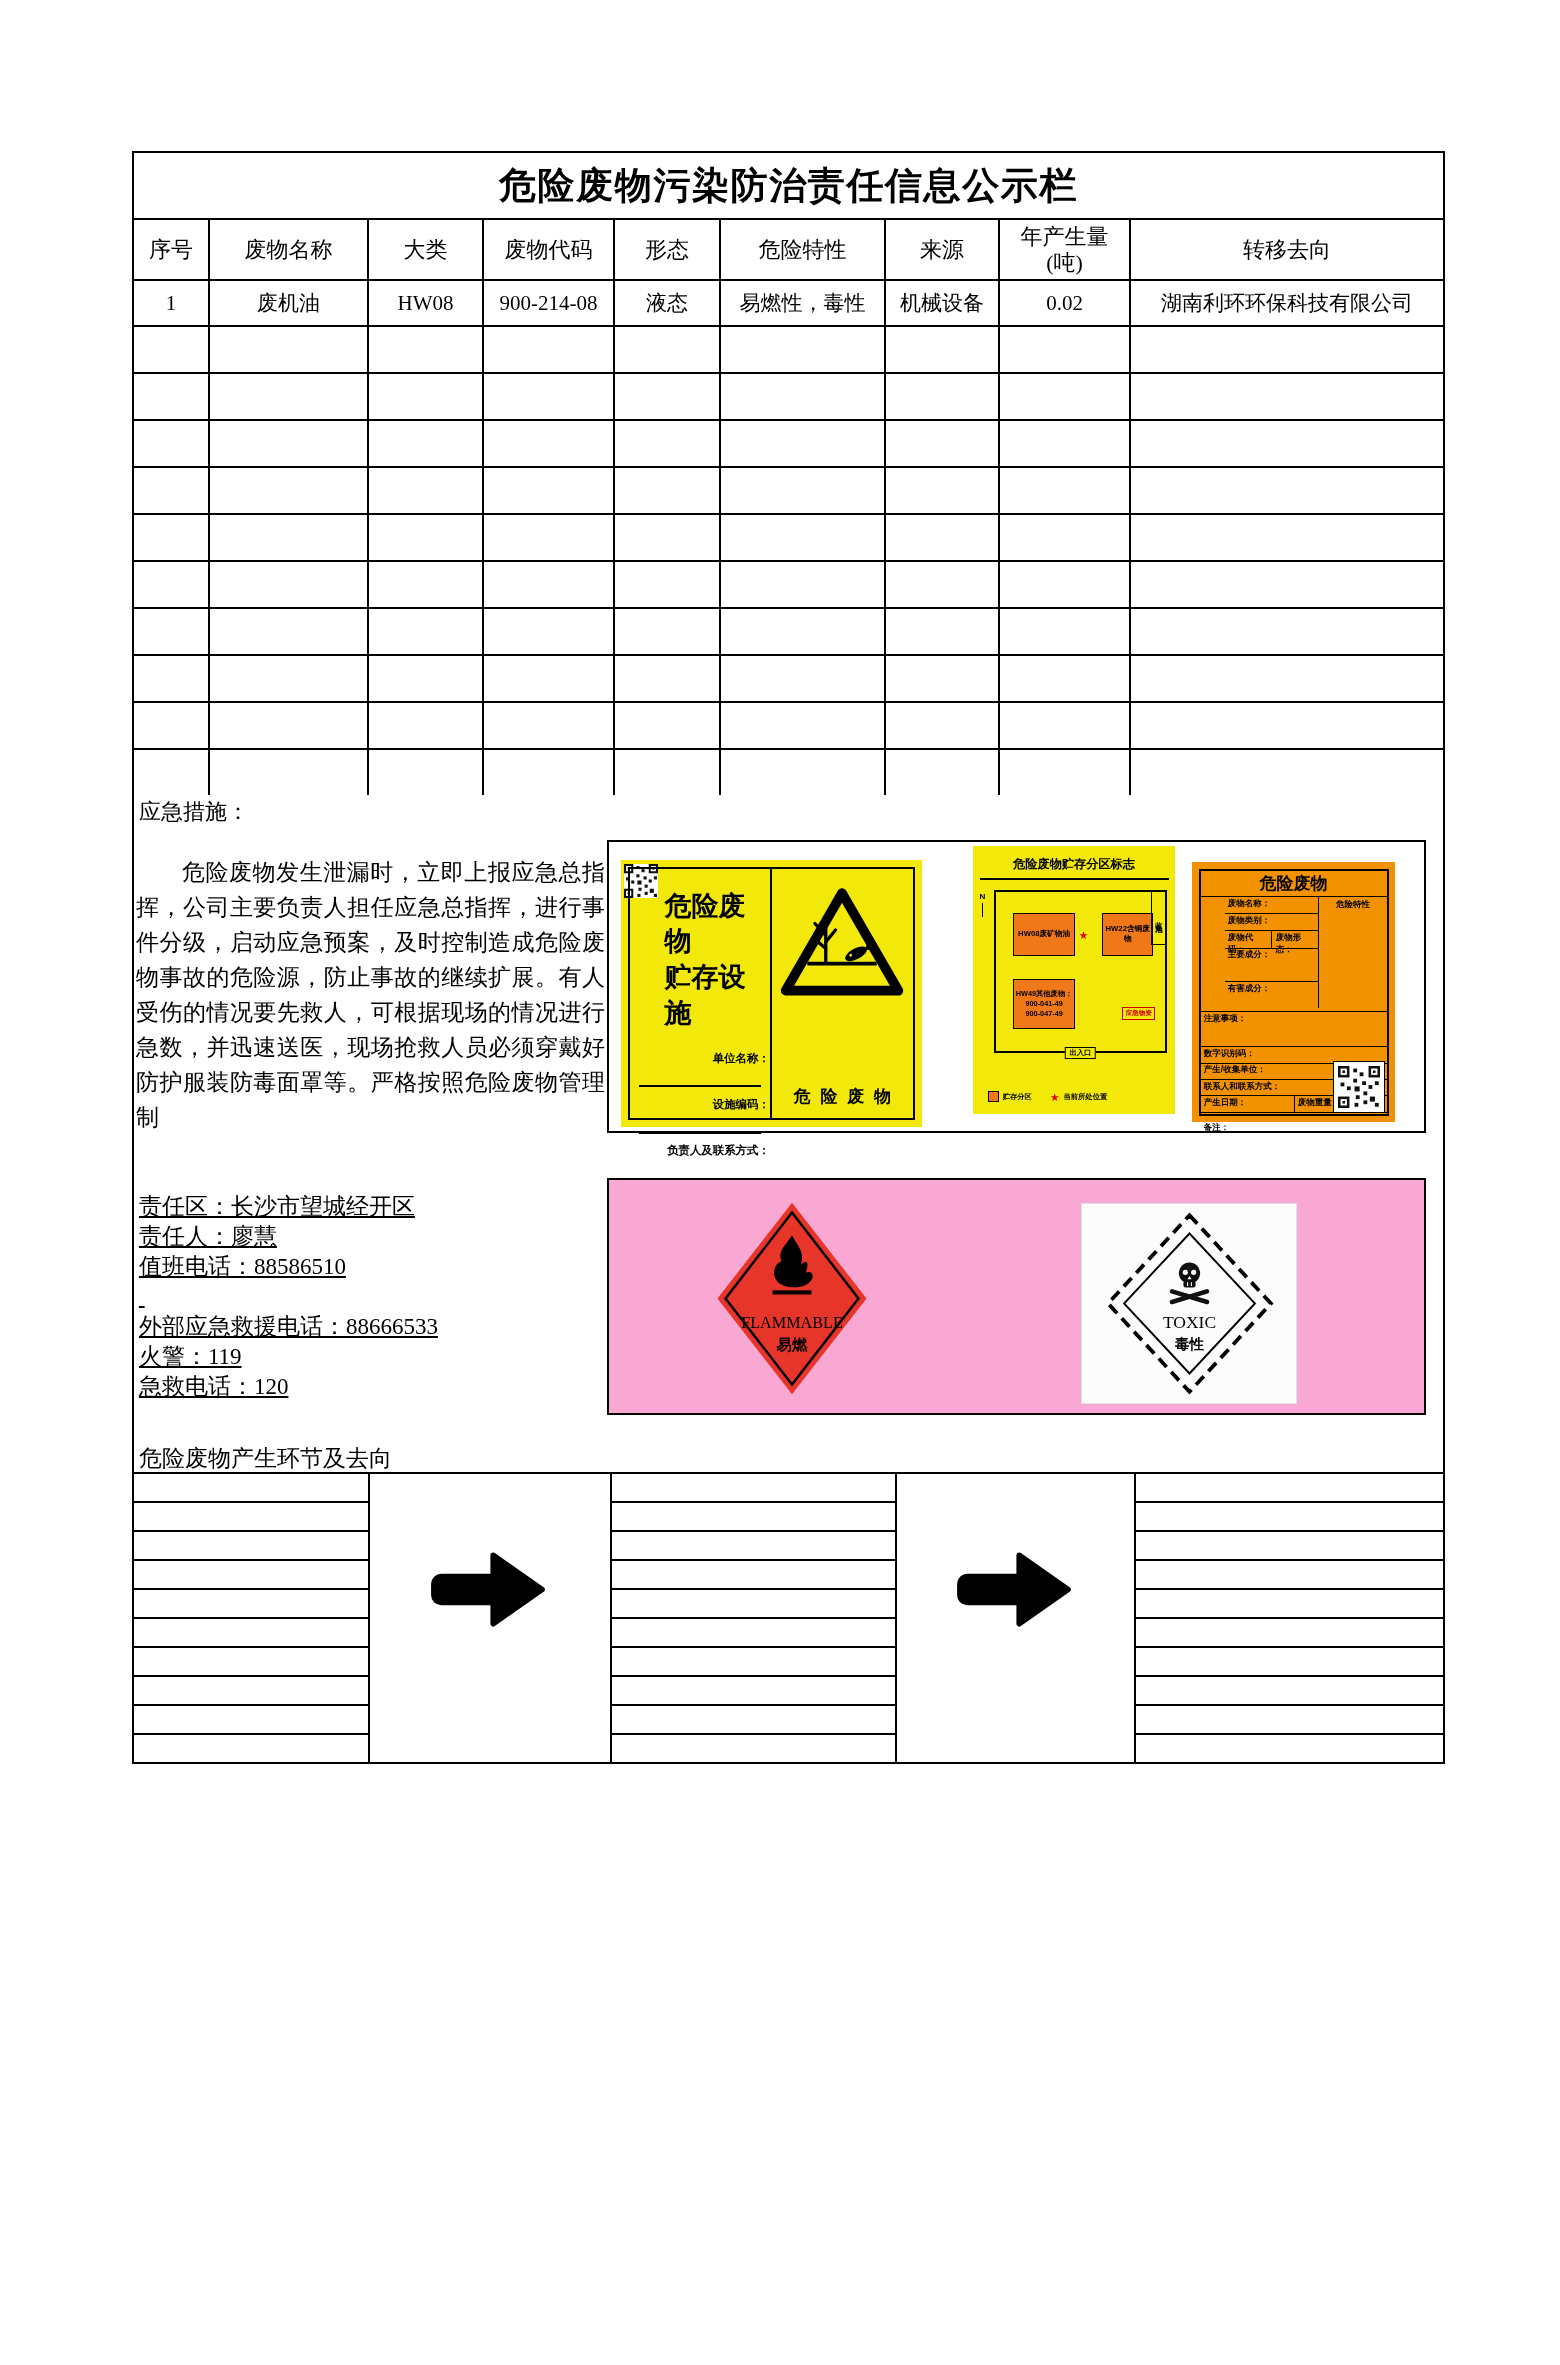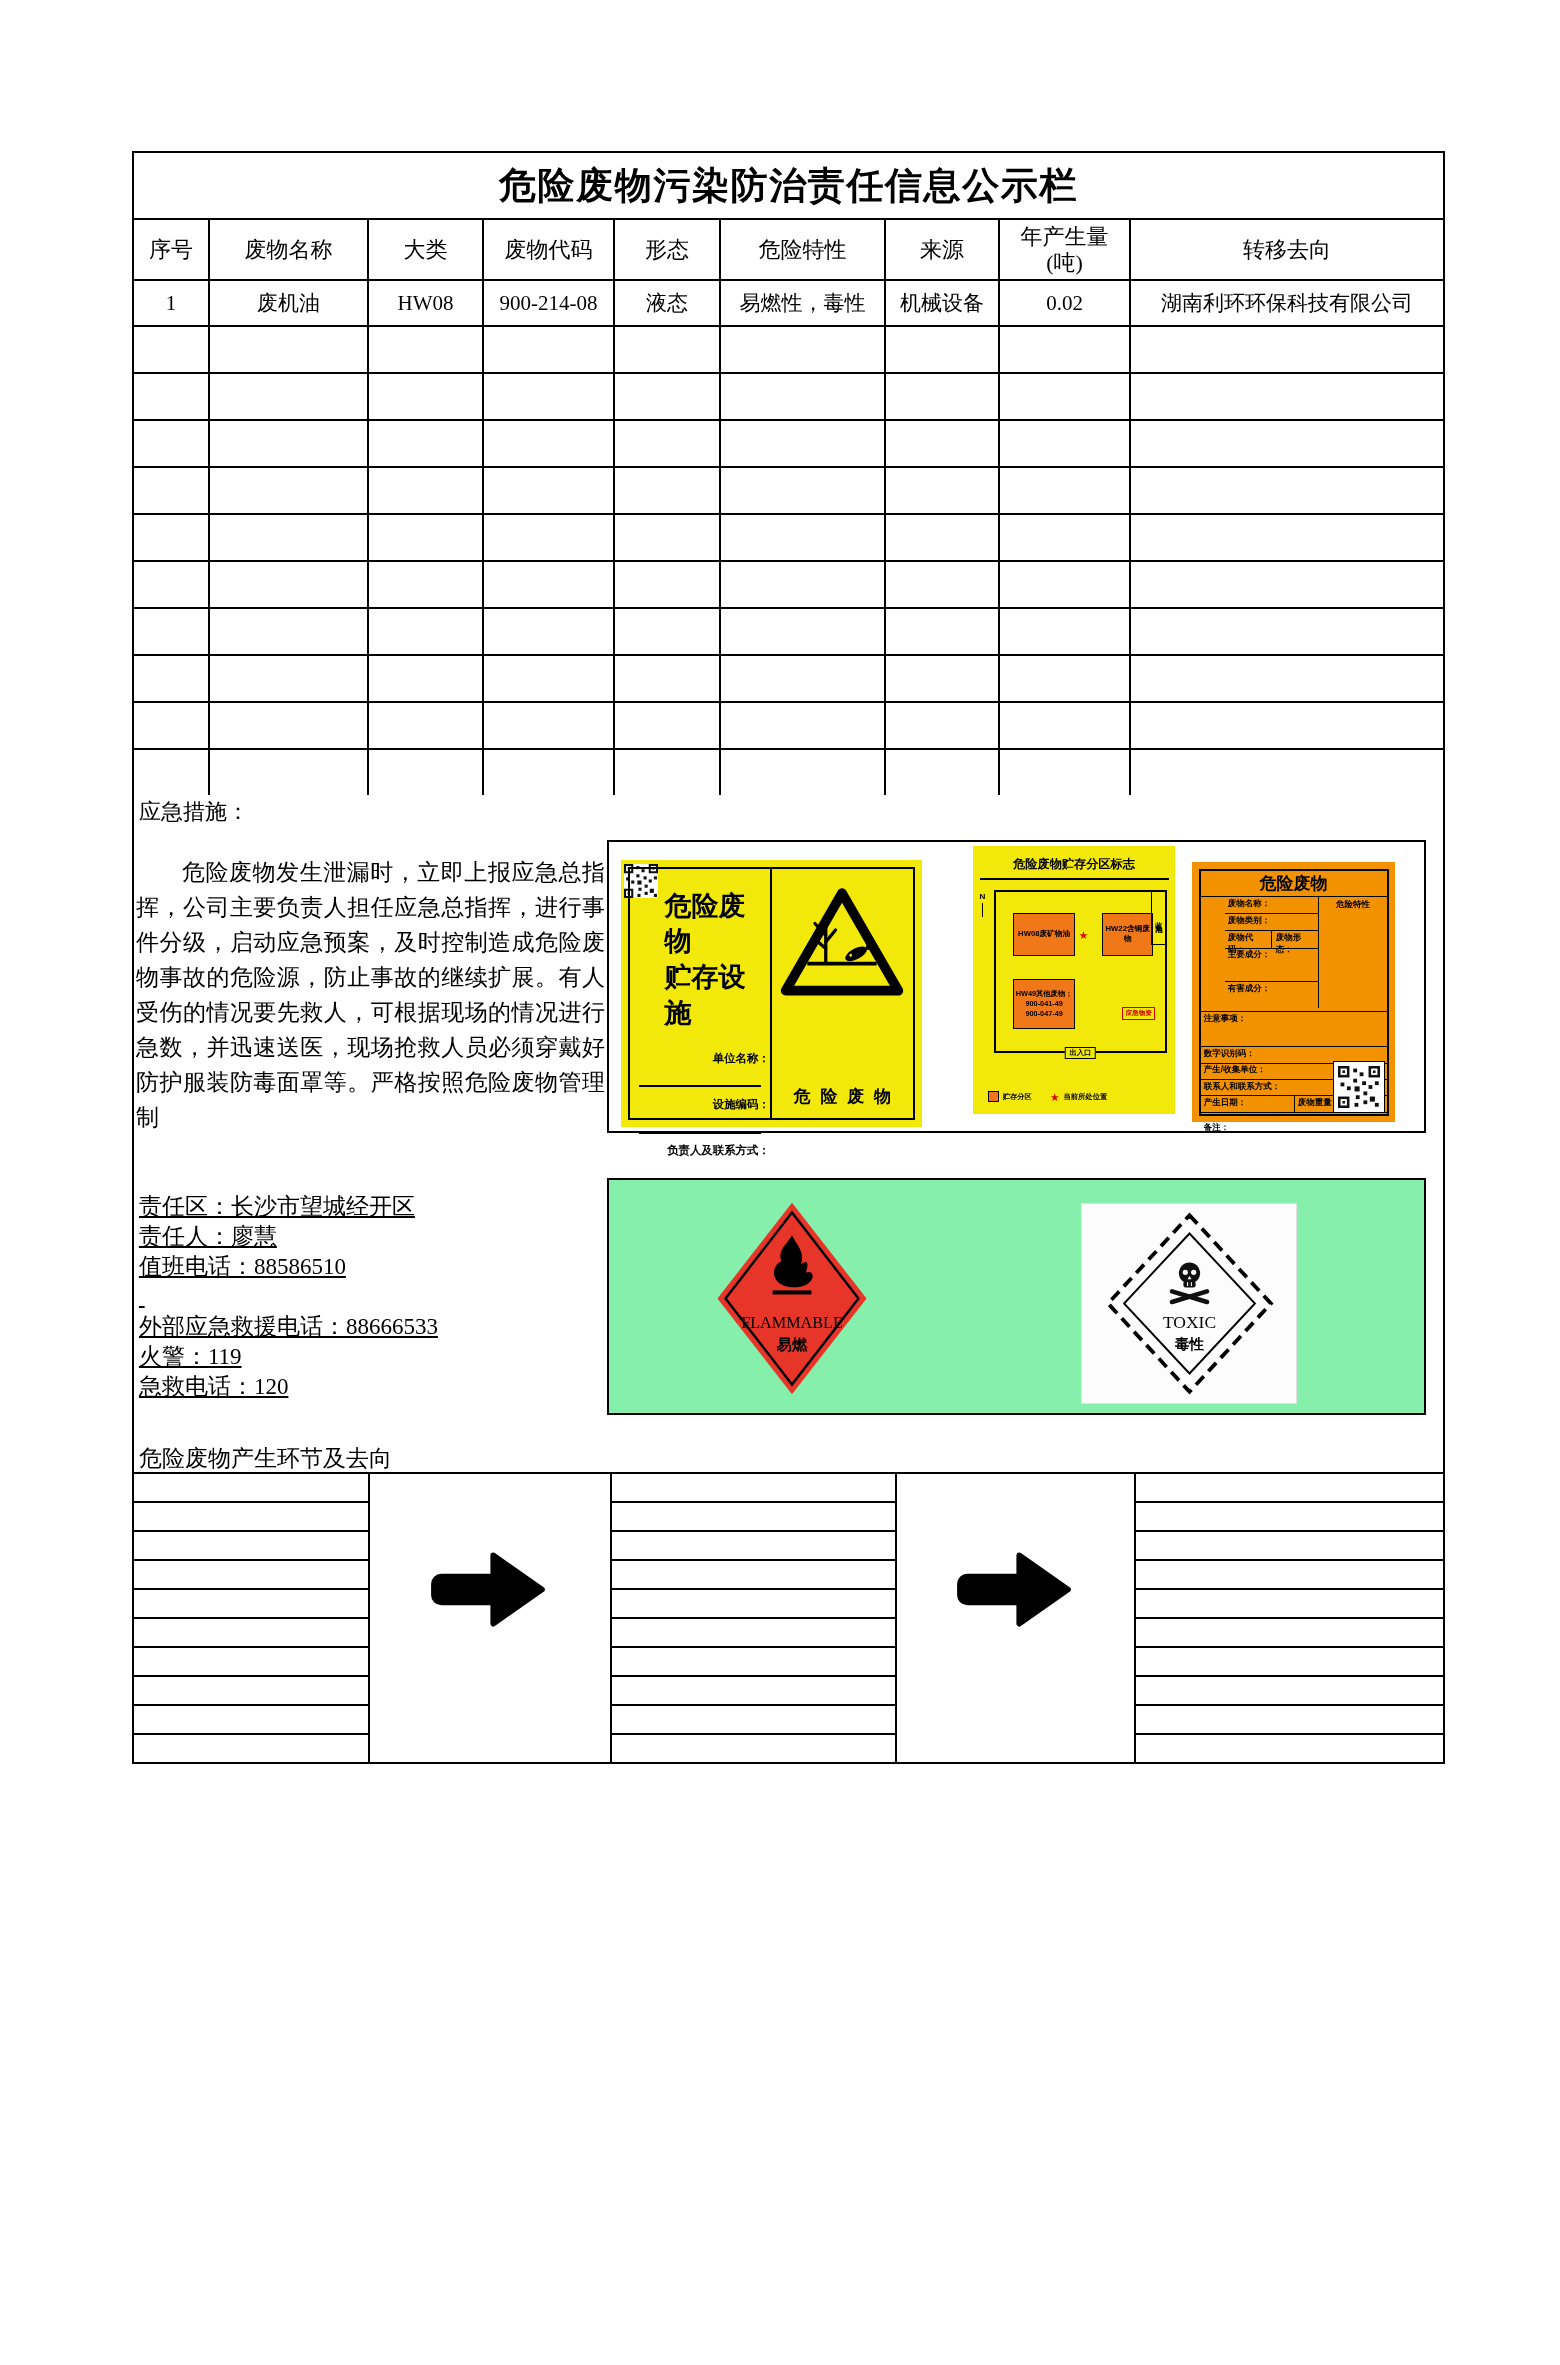--- a/index.html
+++ b/index.html
@@ -11,21 +11,21 @@
   tr.title-row td{height:65px;font-size:37px;font-weight:bold;letter-spacing:1.6px;}
   tr.header-row td{height:59px;font-size:22px;line-height:1.15;}
   tr.data-row td{height:44px;font-size:21px;}
   tr.empty-row td{height:45px;}
   
   .abs{position:absolute;}
   .sec-label{font-size:22px;}
   .note{font-size:21px;white-space:nowrap;}
   .para{font-size:23px;line-height:35px;text-indent:2em;text-align:justify;}
   .label-box{border:2.4px solid #000;box-sizing:border-box;background:#fff;}
-  .char-box{border:2.4px solid #000;box-sizing:border-box;background:#86efac;}
+  .char-box{border:2.4px solid #000;box-sizing:border-box;background:#f9a8d4;}
   .center-head{text-align:center;font-size:22px;}
   .contact{font-size:23px;line-height:30px;text-decoration:underline;}
   .flow-head{font-size:23px;}
   
   .sans{font-family:"Liberation Sans","DejaVu Sans",sans-serif;}
   .lbl1{background:#F2E80A;box-sizing:border-box;position:absolute;}
   .lbl1-inner{position:absolute;left:7.3px;top:7.3px;right:7.3px;bottom:7.3px;border:2.4px solid #000;display:flex;}
   .lbl1-left{width:50%;border-right:2.4px solid #000;position:relative;box-sizing:border-box;}
   .lbl1-right{flex:1;display:flex;flex-direction:column;align-items:center;}
   .lbl1-title{margin:19.5px 0 0 34px;font-size:27px;font-weight:bold;line-height:1.32;}

